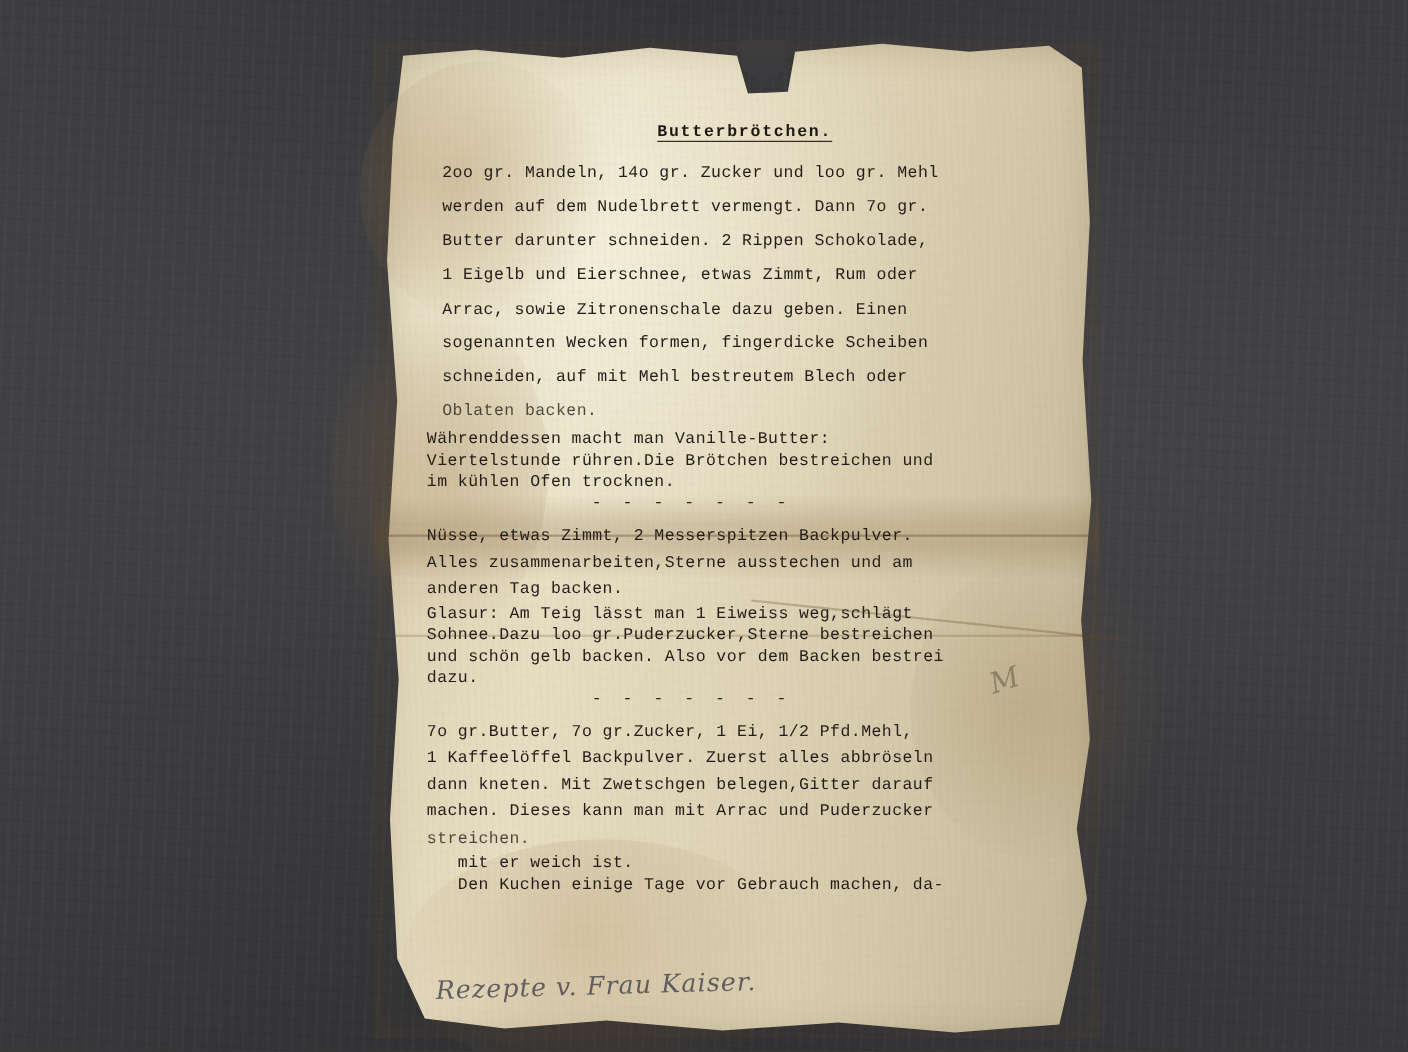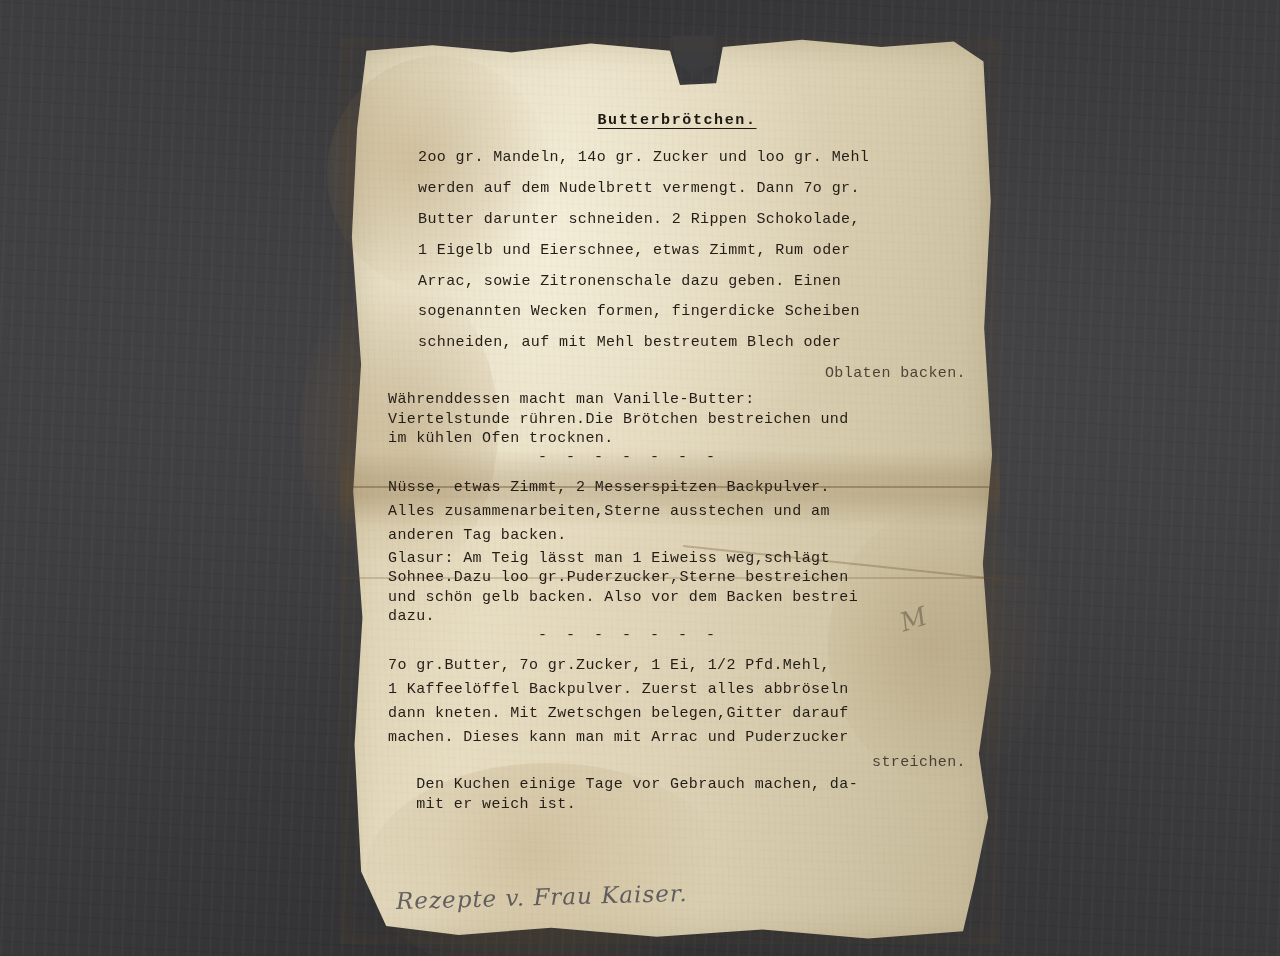--- a/index.html
+++ b/index.html
@@ -149,37 +149,37 @@
     margin: 0 0 14px 0;
     color: #1e1913;
   }
   .recipe-title.tight { margin-bottom: 6px; }
 
   .line {
     white-space: pre;
     margin: 0;
   }
   
-  .loose .line { line-height: 2.06; margin-left: 16px; }
+  .loose .line { line-height: 2.06; }
   
   .tight-block .line { line-height: 1.30; }
   .semi .line { line-height: 1.62; }
 
   .indent-1 { padding-left: 14px; }
 
   .divider {
     text-align: center;
     letter-spacing: 5px;
     margin: 4px 0 10px 0;
     color: #2b241c;
     white-space: pre;
   }
   .divider.inline-left { text-align: left; padding-left: 150px; margin-top: 0; }
 
-  .faded { opacity: 0.78; text-align: right; }
+  .faded { opacity: 0.78; }
 
   
   #handwriting {
     position: absolute;
     left: 56px;
     top: 846px;
     font-family: "DejaVu Serif", serif;
     font-style: italic;
     font-size: 23px;
     color: #2a2a3a;
@@ -281,22 +281,22 @@
 
       <div class="semi">
         <div class="line">7o gr.Butter, 7o gr.Zucker, 1 Ei, 1/2 Pfd.Mehl,</div>
         <div class="line">1 Kaffeelöffel Backpulver. Zuerst alles abbröseln</div>
         <div class="line">dann kneten. Mit Zwetschgen belegen,Gitter darauf</div>
         <div class="line">machen. Dieses kann man mit Arrac und Puderzucker</div>
         <div class="line faded">streichen.</div>
       </div>
 
       <div class="tight-block">
+        <div class="line">   mit er weich ist.</div>
         <div class="line">   Den Kuchen einige Tage vor Gebrauch machen, da-</div>
-        <div class="line">   mit er weich ist.</div>
       </div>
 
     </div>
 
     <div id="pencil-mark">M</div>
     <div id="handwriting">Rezepte v. Frau Kaiser.</div>
 
     <div id="edge-shadow"></div>
   </div>
 

